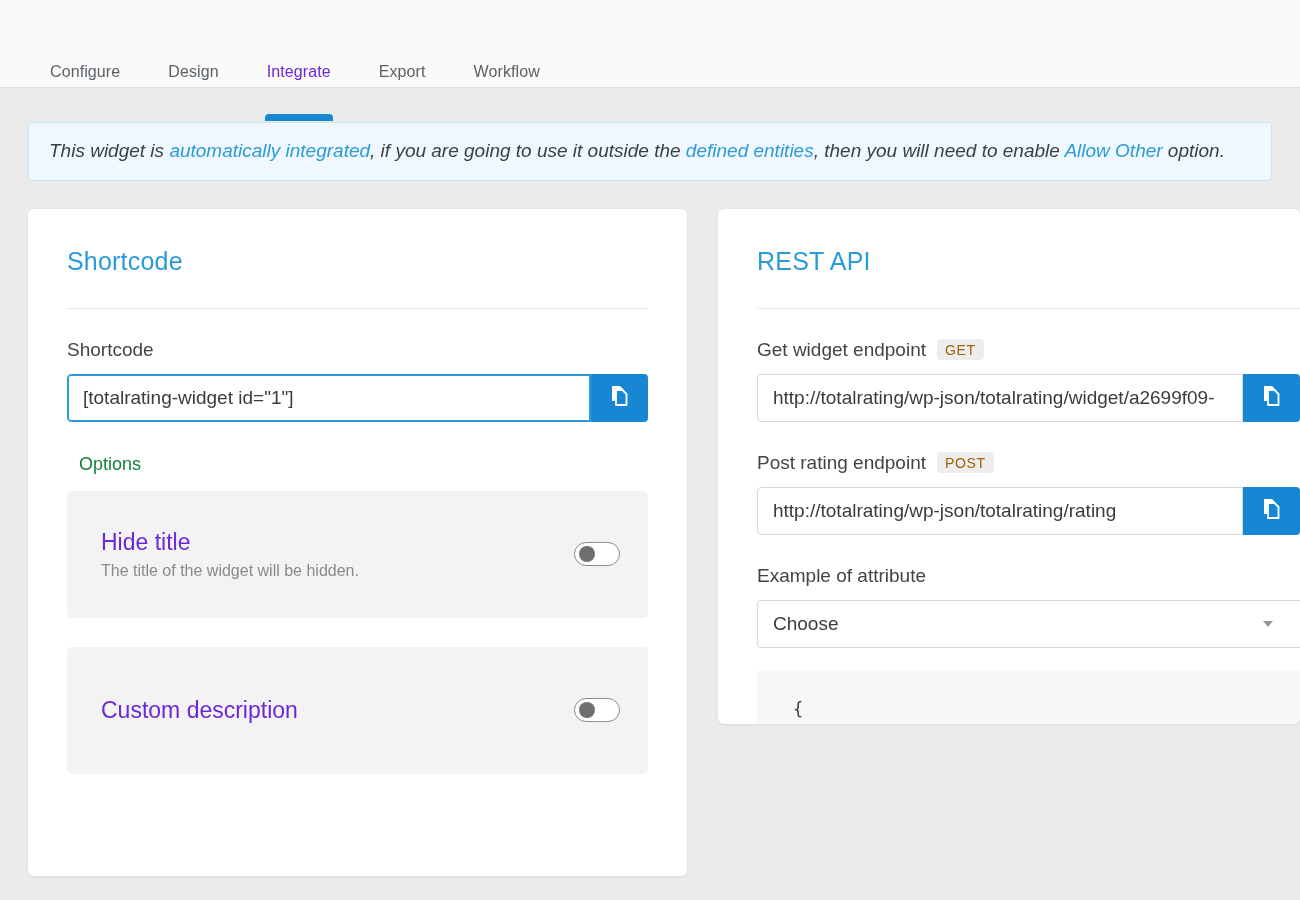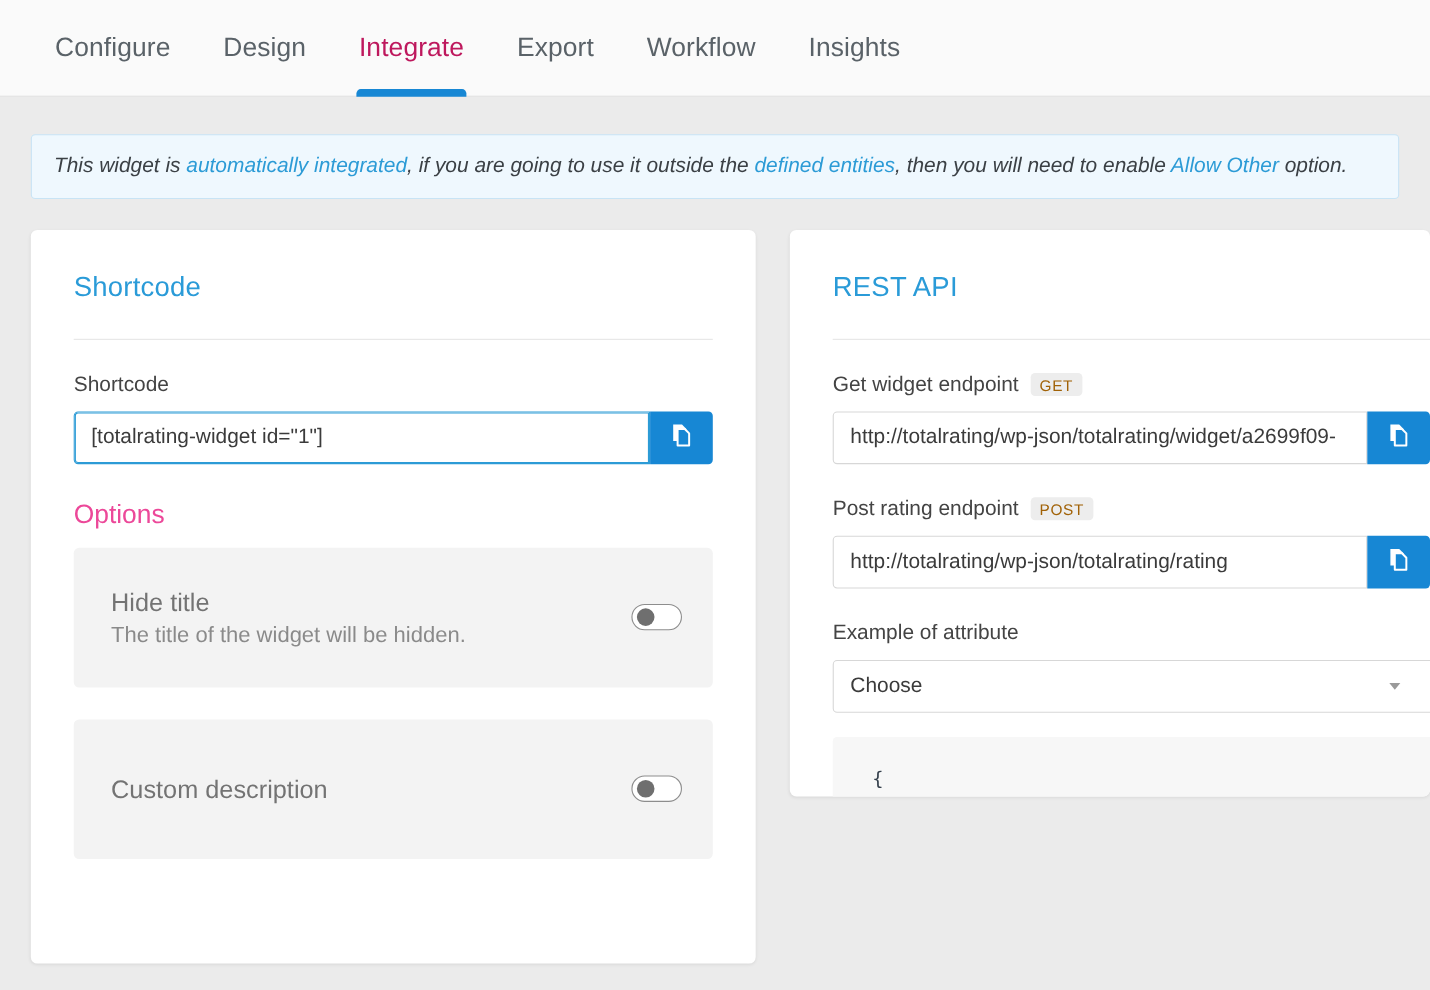--- a/index.html
+++ b/index.html
@@ -21,28 +21,29 @@
     background: #fafafa;
     border-bottom: 1px solid #e0e0e0;
     display: flex;
     align-items: flex-start;
     padding-left: 26px;
     position: relative;
   }
   .tab {
     position: relative;
     padding: 30px 24px 0 24px;
-    font-size: 24px;
+    font-size: 16px;
     color: #5a6268;
     letter-spacing: 0.1px;
     height: 88px;
     cursor: pointer;
     white-space: nowrap;
-  }
-  .tab.active { color: #be185d; }
+    margin-top: 33px;
+  }
+  .tab.active { color: #6d28d9; }
   .tab .underline {
     position: absolute;
     left: 22px;
     right: 22px;
     bottom: 0;
     height: 7px;
     border-radius: 4px 4px 0 0;
     background: #1787d4;
   }
 
@@ -139,42 +140,43 @@
     align-items: center;
     justify-content: center;
     cursor: pointer;
     flex: 0 0 57px;
   }
   .shortcode-input { width: 529px; }
   .api-input { width: 518px; }
 
   
   .options-label {
-    font-size: 24px;
-    color: #ec4899;
+    font-size: 18px;
+    color: #15803d;
     margin-top: 32px;
+    margin-left: 12px;
   }
   .option-card {
     background: #f3f3f3;
     border-radius: 5px;
     margin-top: 16px;
     height: 127px;
     padding: 0 28px 0 34px;
     display: flex;
     align-items: center;
     justify-content: space-between;
   }
   .option-card + .option-card { margin-top: 29px; }
   .option-text .opt-title {
     font-size: 23px;
-    color: #737373;
+    color: #6d28d9;
     line-height: 1.25;
   }
   .option-text .opt-desc {
-    font-size: 20px;
+    font-size: 16px;
     color: #8a8a8a;
     margin-top: 5px;
   }
   .toggle {
     width: 46px;
     height: 24px;
     border-radius: 14px;
     border: 1px solid #8d8d8d;
     background: #ffffff;
     position: relative;
@@ -245,23 +247,20 @@
   <div class="tab active">
     <span>Integrate</span>
     <span class="underline"></span>
   </div>
   <div class="tab">
     <span>Export</span>
   </div>
   <div class="tab">
     <span>Workflow</span>
   </div>
-  <div class="tab">
-    <span>Insights</span>
-  </div>
 </div>
 
 <div class="banner"><span>This widget is </span><a href="#">automatically integrated</a><span>, if you are going to use it outside the </span><a href="#">defined entities</a><span>, then you will need to enable </span><a href="#">Allow Other</a><span> option.</span></div>
 
 <div class="panels">
 
   <div class="panel panel-left">
     <div class="panel-title">Shortcode</div>
     <div class="panel-rule"></div>
 

